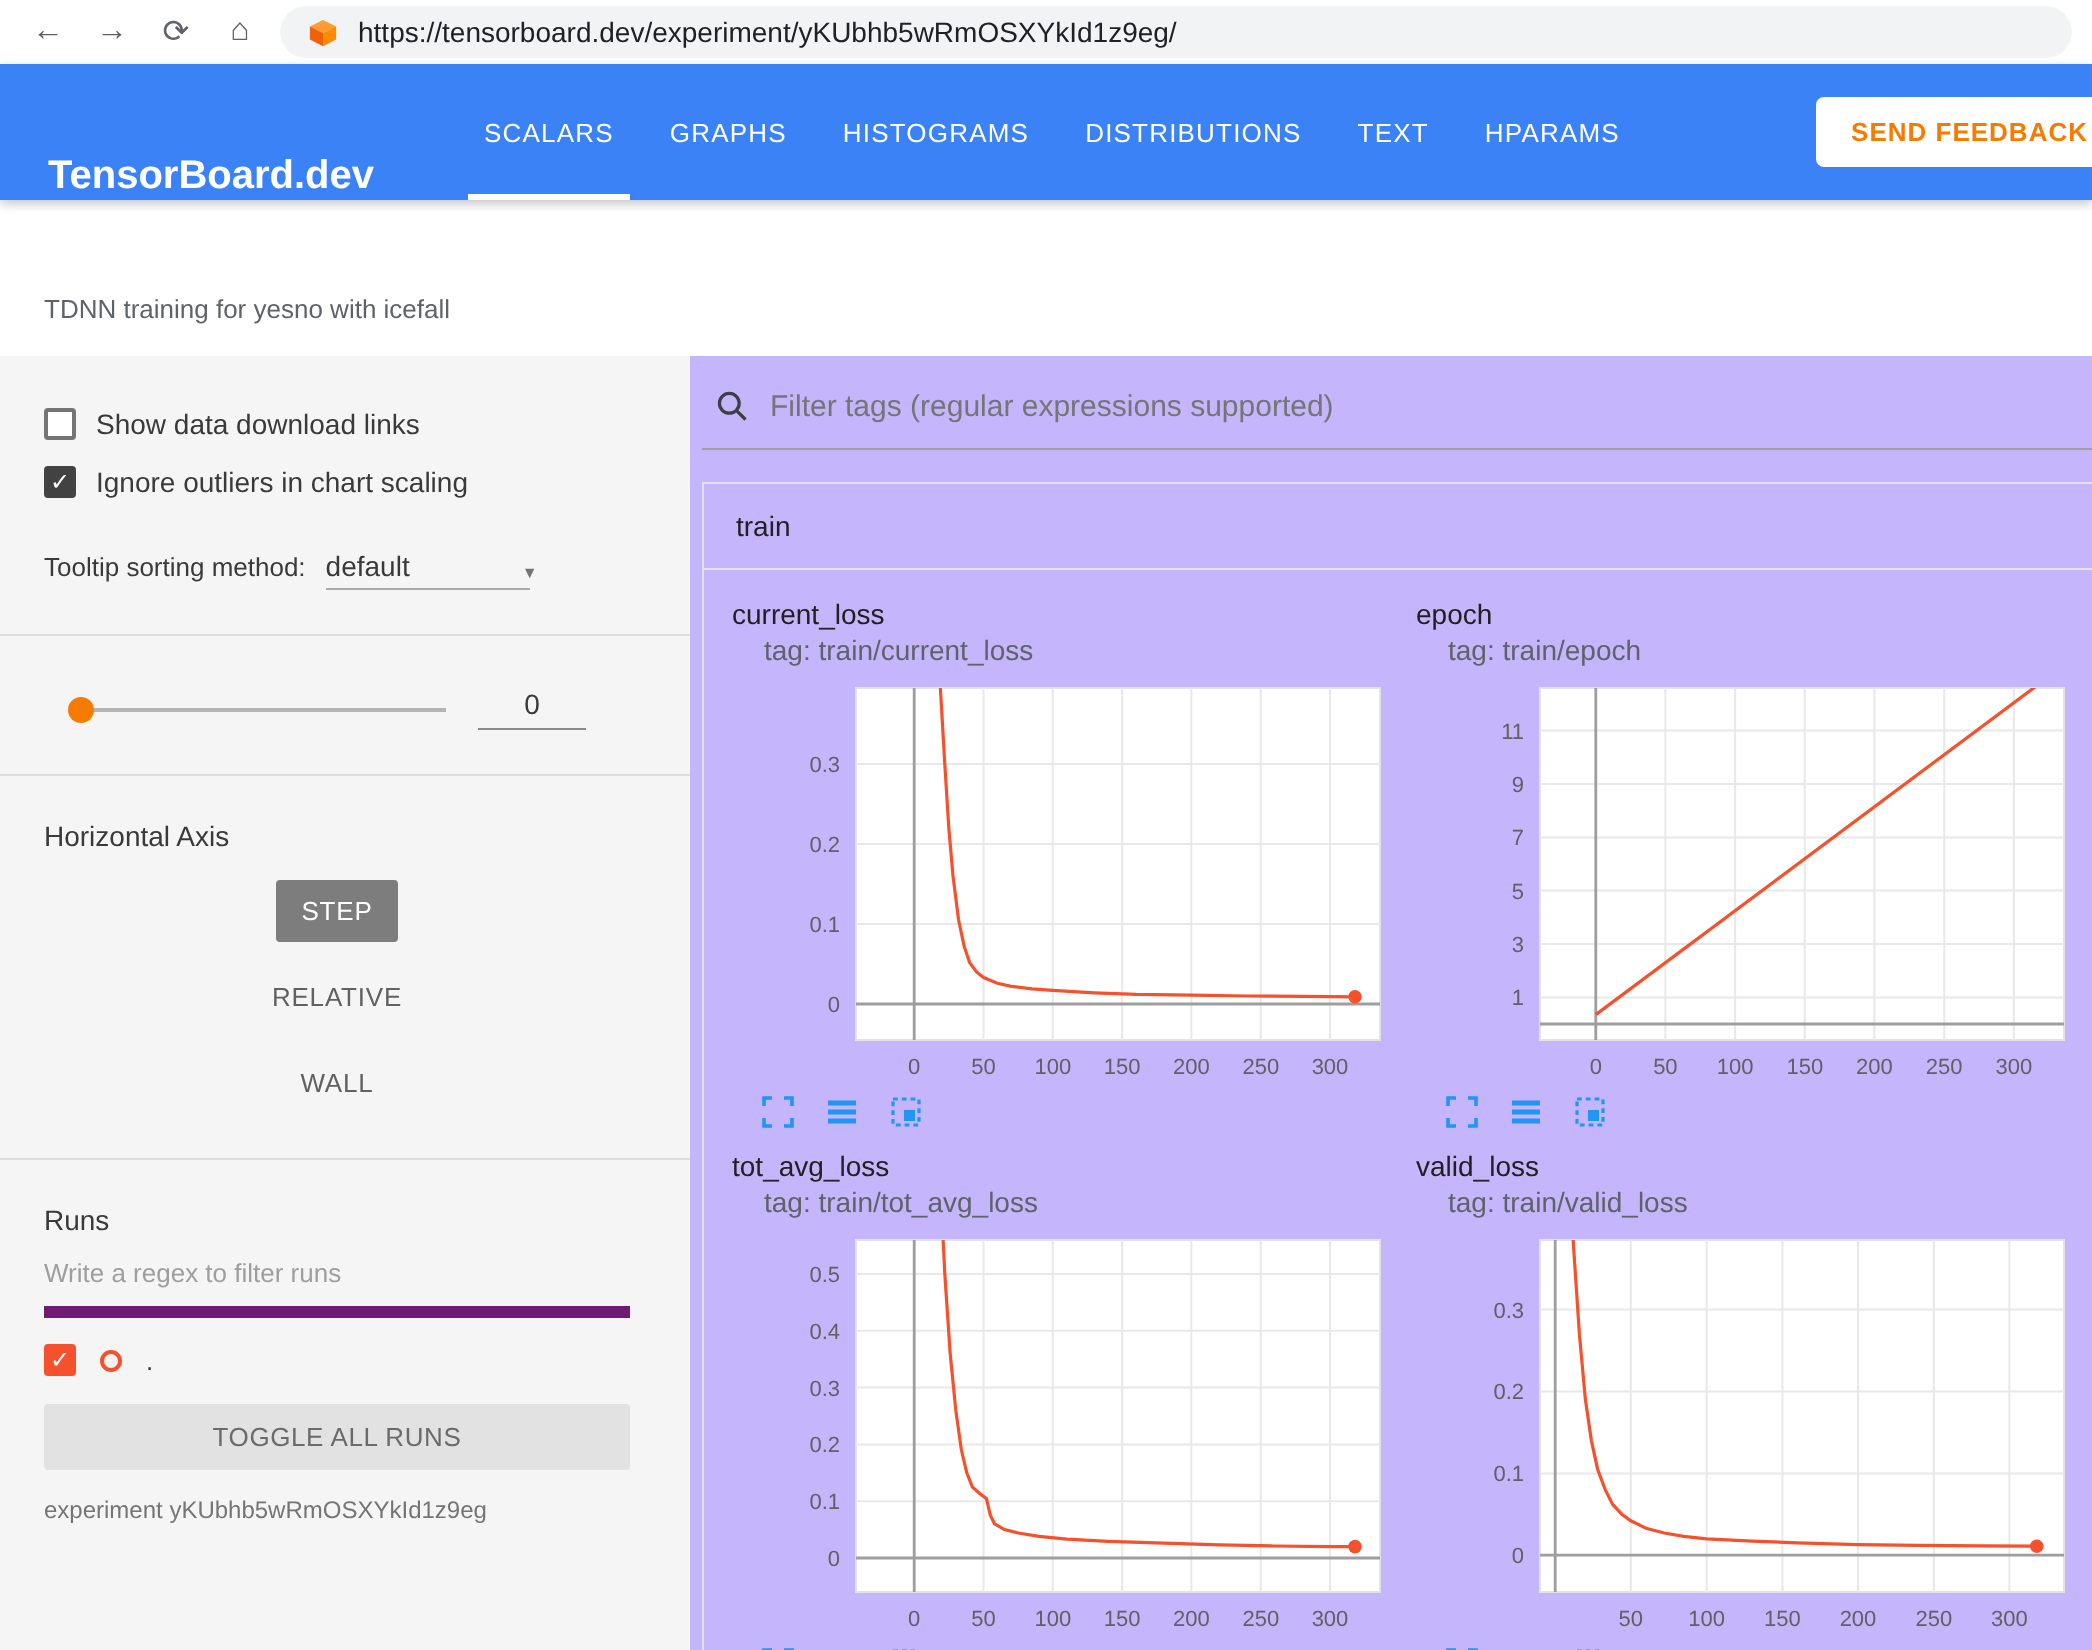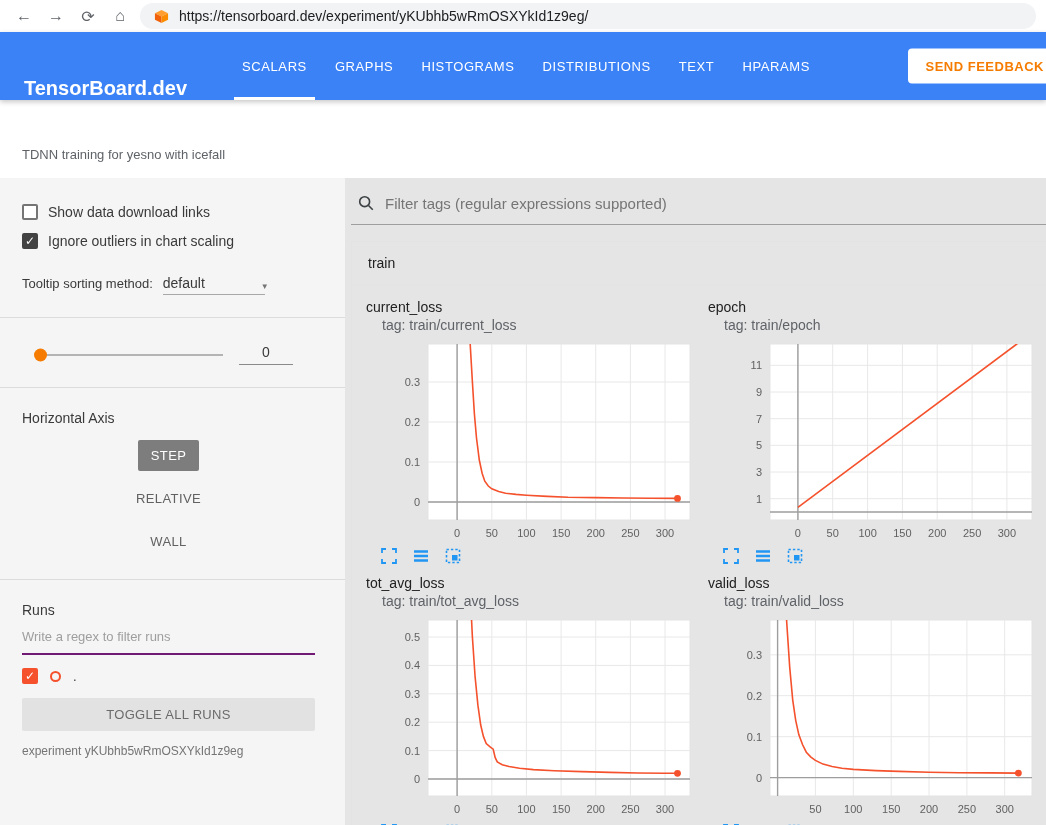--- a/index.html
+++ b/index.html
@@ -38,30 +38,30 @@
   .select { margin-left:10px; display:inline-flex; align-items:flex-end; justify-content:space-between; width:102px; border-bottom:1px solid #a8a8a8; padding-bottom:3px; font-size:14px; cursor:pointer;gap:48px; }
   .chev { font-size:8px; color:#757575; margin-left:8px; }
   .sec-label { font-size:14px; color:#3a3a3a; }
   .slider-row { display:flex; align-items:center; margin-top:26px; padding-right:22px; }
   .slider { flex:1; height:2px; background:#b4b4b4; position:relative; margin-left:14px; cursor:pointer; }
   .thumb { position:absolute; left:-2px; top:50%; transform:translateY(-50%); width:13px; height:13px; border-radius:50%; background:#f57c00; }
   .slider-val { width:54px; border-bottom:1px solid #8a8a8a; text-align:center; font-size:14px; padding-bottom:4px; color:#3a3a3a; margin-left:16px; cursor:text; }
   .axis-btns { margin-top:14px; display:flex; align-items:center; gap:12px;flex-direction:column; }
   .axis-btn { border:none; background:transparent; color:#616161; font-size:13px; letter-spacing:.4px; padding:8px 13px; font-family:inherit; border-radius:2px; cursor:pointer; }
   .axis-btn.active { background:#7d7d7d; color:#fff; }
-  .runs-filter { width:100%; border:none; border-bottom:2px solid #701a75; background:transparent; font-size:13px; padding:9px 0; outline:none; margin-top:2px; font-family:inherit; color:#333; }
+  .runs-filter { width:100%; border:none; border-bottom:6px solid #701a75; background:transparent; font-size:13px; padding:9px 0; outline:none; margin-top:2px; font-family:inherit; color:#333; }
   .runs-filter::placeholder { color:#9e9e9e; }
   .run-row { display:flex; align-items:center; margin-top:13px; gap:12px; cursor:pointer; }
   .run-circle { width:11px; height:11px; border:2px solid #f4512c; border-radius:50%; flex-shrink:0; }
   .run-name { font-size:13px; color:#3a3a3a; }
   .toggle-runs { margin-top:14px; width:100%; background:#e2e2e2; border:none; padding:9px 0; font-size:13px; color:#6b6b6b; letter-spacing:.3px; font-family:inherit; border-radius:2px; cursor:pointer; }
   .exp-id { margin-top:13px; font-size:12px; color:#757575; }
 
   
-  .main { flex:1; background:#e5e5e5; padding:14px 0 0 6px; overflow:hidden; }
+  .main { flex:1; background:#c4b5fd; padding:14px 0 0 6px; overflow:hidden; }
   .filter-row { display:flex; align-items:center; gap:10px; padding:2px 6px 12px 6px; border-bottom:1px solid #9e9e9e; }
   .tag-filter { flex:1; border:none; outline:none; font-size:15px; font-family:inherit; color:#333; background:transparent; }
   .tag-filter::placeholder { color:#757575; }
   .card { margin-top:16px; border:1px solid #e3e3e3; border-right:none; }
   .card-header { padding:13px 16px; font-size:14px; color:#212121; cursor:pointer; border-bottom:1px solid #e3e3e3; }
   .charts-grid { padding:14px 0 0 14px; display:grid; grid-template-columns:342px 342px; row-gap:10px; }
   .chart-title { font-size:14px; color:#212121; }
   .chart-tag { font-size:14px; color:#5f6368; margin-top:2px; margin-bottom:5px;padding-left:16px; }
   .chart-svg { display:block; }
   .chart-svg text { font-family:"Liberation Sans","DejaVu Sans",sans-serif; font-size:11px; fill:#616161; }

